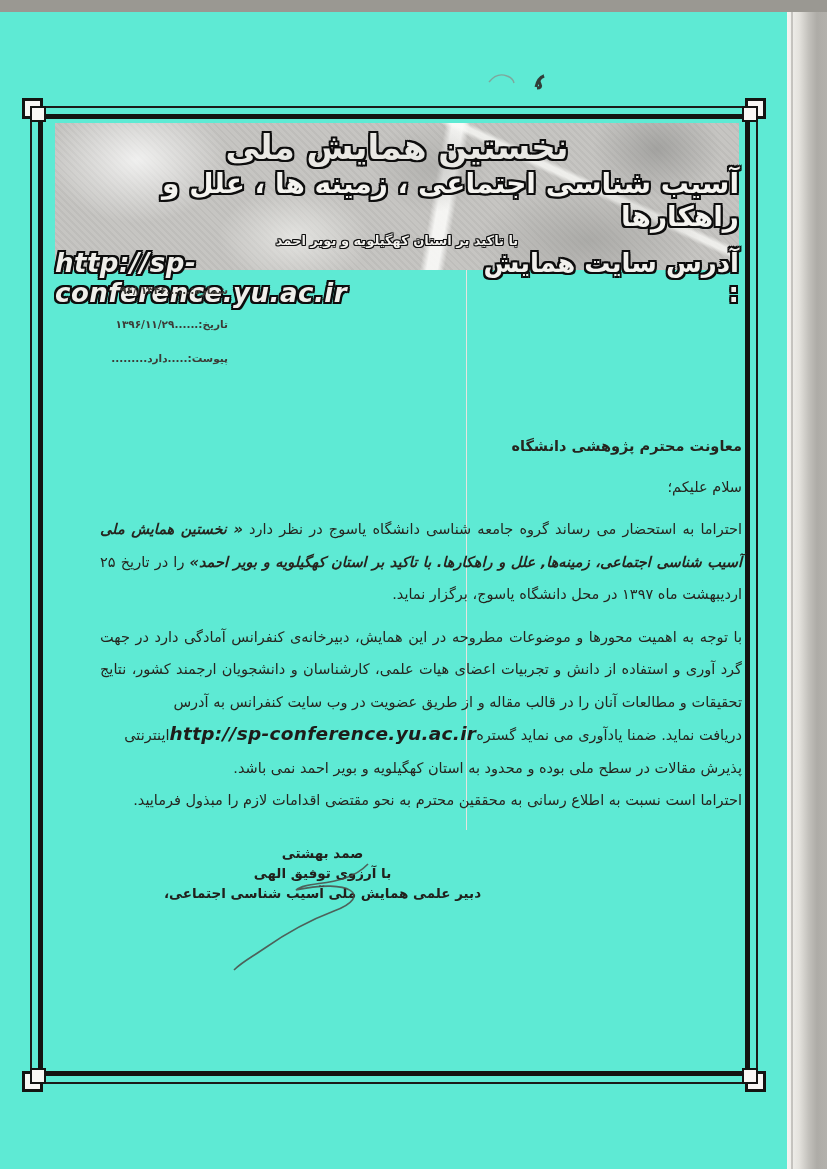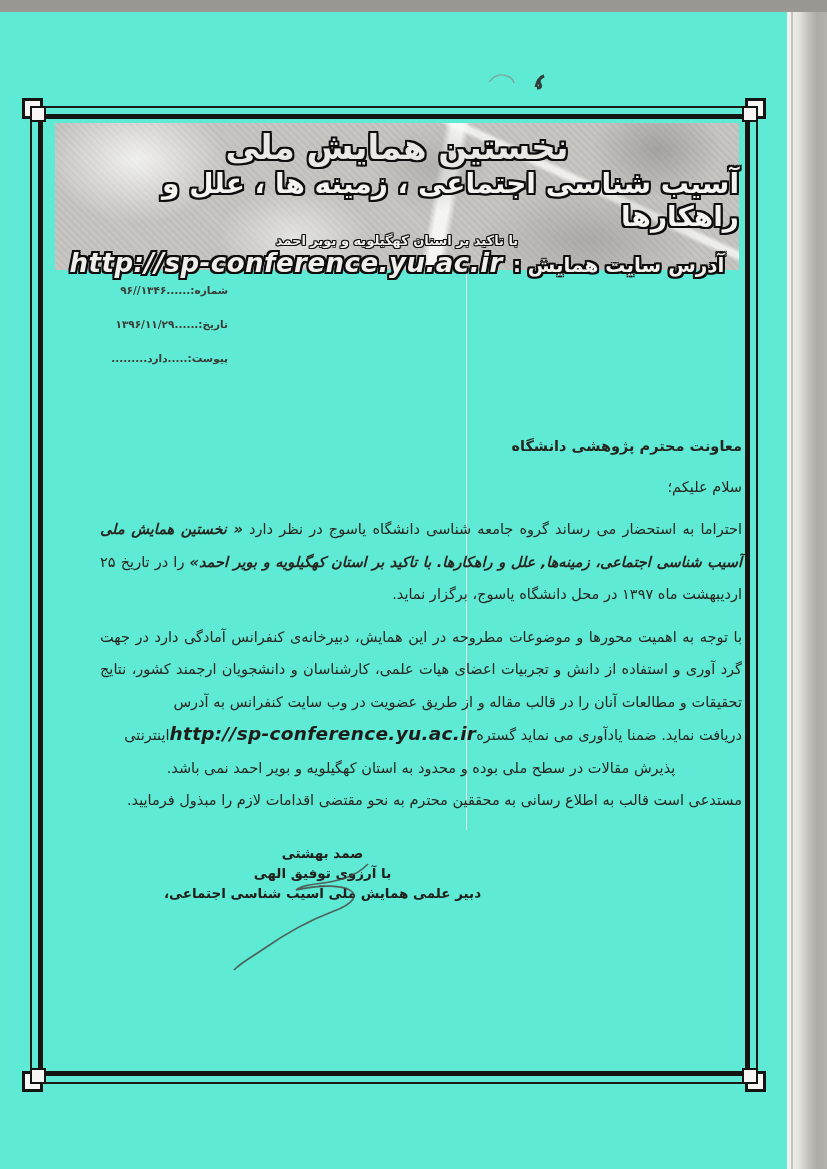--- a/index.html
+++ b/index.html
@@ -53,21 +53,21 @@
     text-shadow:-2px -2px 0 #0d0d0d,2px -2px 0 #0d0d0d,-2px 2px 0 #0d0d0d,2px 2px 0 #0d0d0d,
       0 -2px 0 #0d0d0d,0 2px 0 #0d0d0d,-2px 0 0 #0d0d0d,2px 0 0 #0d0d0d;
   }
   .ban-t3{
     font-size:13px;font-weight:bold;color:#f2f1ed;
     text-shadow:-1px -1px 0 #101010,1px -1px 0 #101010,-1px 1px 0 #101010,1px 1px 0 #101010,
       0 -1px 0 #101010,0 1px 0 #101010,-1px 0 0 #101010,1px 0 0 #101010;
   }
   .ban-t4{display:flex;direction:rtl;align-items:baseline;gap:10px;}
   .ban-t4 .lbl{
-    font-size:20px;font-weight:bold;color:#f1f0ec;
+    font-size:26px;font-weight:bold;color:#f1f0ec;
     text-shadow:-2px -2px 0 #0d0d0d,2px -2px 0 #0d0d0d,-2px 2px 0 #0d0d0d,2px 2px 0 #0d0d0d,
       0 -2px 0 #0d0d0d,0 2px 0 #0d0d0d,-2px 0 0 #0d0d0d,2px 0 0 #0d0d0d;
   }
   .ban-t4 .url{
     direction:ltr;font-size:26px;font-weight:bold;font-style:italic;color:#efeeea;letter-spacing:.5px;
     text-shadow:-2px -2px 0 #0d0d0d,2px -2px 0 #0d0d0d,-2px 2px 0 #0d0d0d,2px 2px 0 #0d0d0d,
       0 -2px 0 #0d0d0d,0 2px 0 #0d0d0d,-2px 0 0 #0d0d0d,2px 0 0 #0d0d0d;
   }
   
   .meta{position:absolute;left:120px;top:272px;width:108px;direction:rtl;font-size:10.5px;color:#3c3b36;font-weight:bold;}
@@ -75,21 +75,21 @@
   .meta bdi{direction:ltr;unicode-bidi:isolate;}
   
   .letter{position:absolute;left:100px;top:418px;width:642px;direction:rtl;font-size:14.5px;line-height:32.5px;}
   .recipient{font-weight:bold;font-size:14.5px;}
   .salutation{margin-top:8px;}
   .para{text-align:justify;margin-top:10px;}
   .q{font-weight:bold;font-style:italic;}
   .url-line{display:flex;direction:ltr;align-items:baseline;justify-content:flex-end;margin-top:0;}
   .url-line .fa{direction:rtl;}
   .url-line .biglink{direction:ltr;font-weight:bold;font-style:italic;font-size:18.5px;letter-spacing:.3px;color:#1e1d1a;}
-  .center-line{text-align:center;}
+  .center-line{text-align:right;}
   .last-line{text-align:right;}
   
   .sig{position:absolute;left:150px;top:831px;width:345px;text-align:center;direction:rtl;
        font-weight:bold;font-size:13.5px;line-height:20px;color:#21201c;}
   .overlay-svg{position:absolute;left:0;top:0;pointer-events:none;}
 </style>
 </head>
 <body>
 
 <div class="page">
@@ -155,21 +155,21 @@
 
     <div class="para">با توجه به اهمیت محورها و موضوعات مطروحه در این همایش، دبیرخانه‌ی کنفرانس آمادگی دارد در جهت گرد آوری و استفاده از دانش و تجربیات اعضای هیات علمی، کارشناسان و دانشجویان ارجمند کشور، نتایج تحقیقات و مطالعات آنان را در قالب مقاله و از طریق عضویت در وب سایت کنفرانس به آدرس</div>
 
     <div class="url-line">
       <span class="fa">اینترنتی</span>
       <span class="biglink">http://sp-conference.yu.ac.ir</span>
       <span class="fa">دریافت نماید. ضمنا یادآوری می نماید گستره</span>
     </div>
 
     <div class="center-line">پذیرش مقالات در سطح ملی بوده و محدود به استان کهگیلویه و بویر احمد نمی باشد.</div>
-    <div class="last-line">مستدعی است قالب به اطلاع رسانی به محققین محترم به نحو مقتضی اقدامات لازم را مبذول فرمایید.</div>
+    <div class="last-line">احتراما است نسبت به اطلاع رسانی به محققین محترم به نحو مقتضی اقدامات لازم را مبذول فرمایید.</div>
   </div>
 
   <div class="sig">
     <div>صمد بهشتی</div>
     <div>با آرزوی توفیق الهی</div>
     <div>دبیر علمی همایش ملی آسیب شناسی اجتماعی،</div>
   </div>
 
   <svg class="overlay-svg" width="827" height="1169">
     <path d="M 368 852 C 345 876 308 868 296 878 C 350 866 374 884 334 899 C 305 910 285 922 265 936 C 252 945 242 950 234 958" fill="none" stroke="#4a4944" stroke-width="1.6" opacity="0.85"></path>

